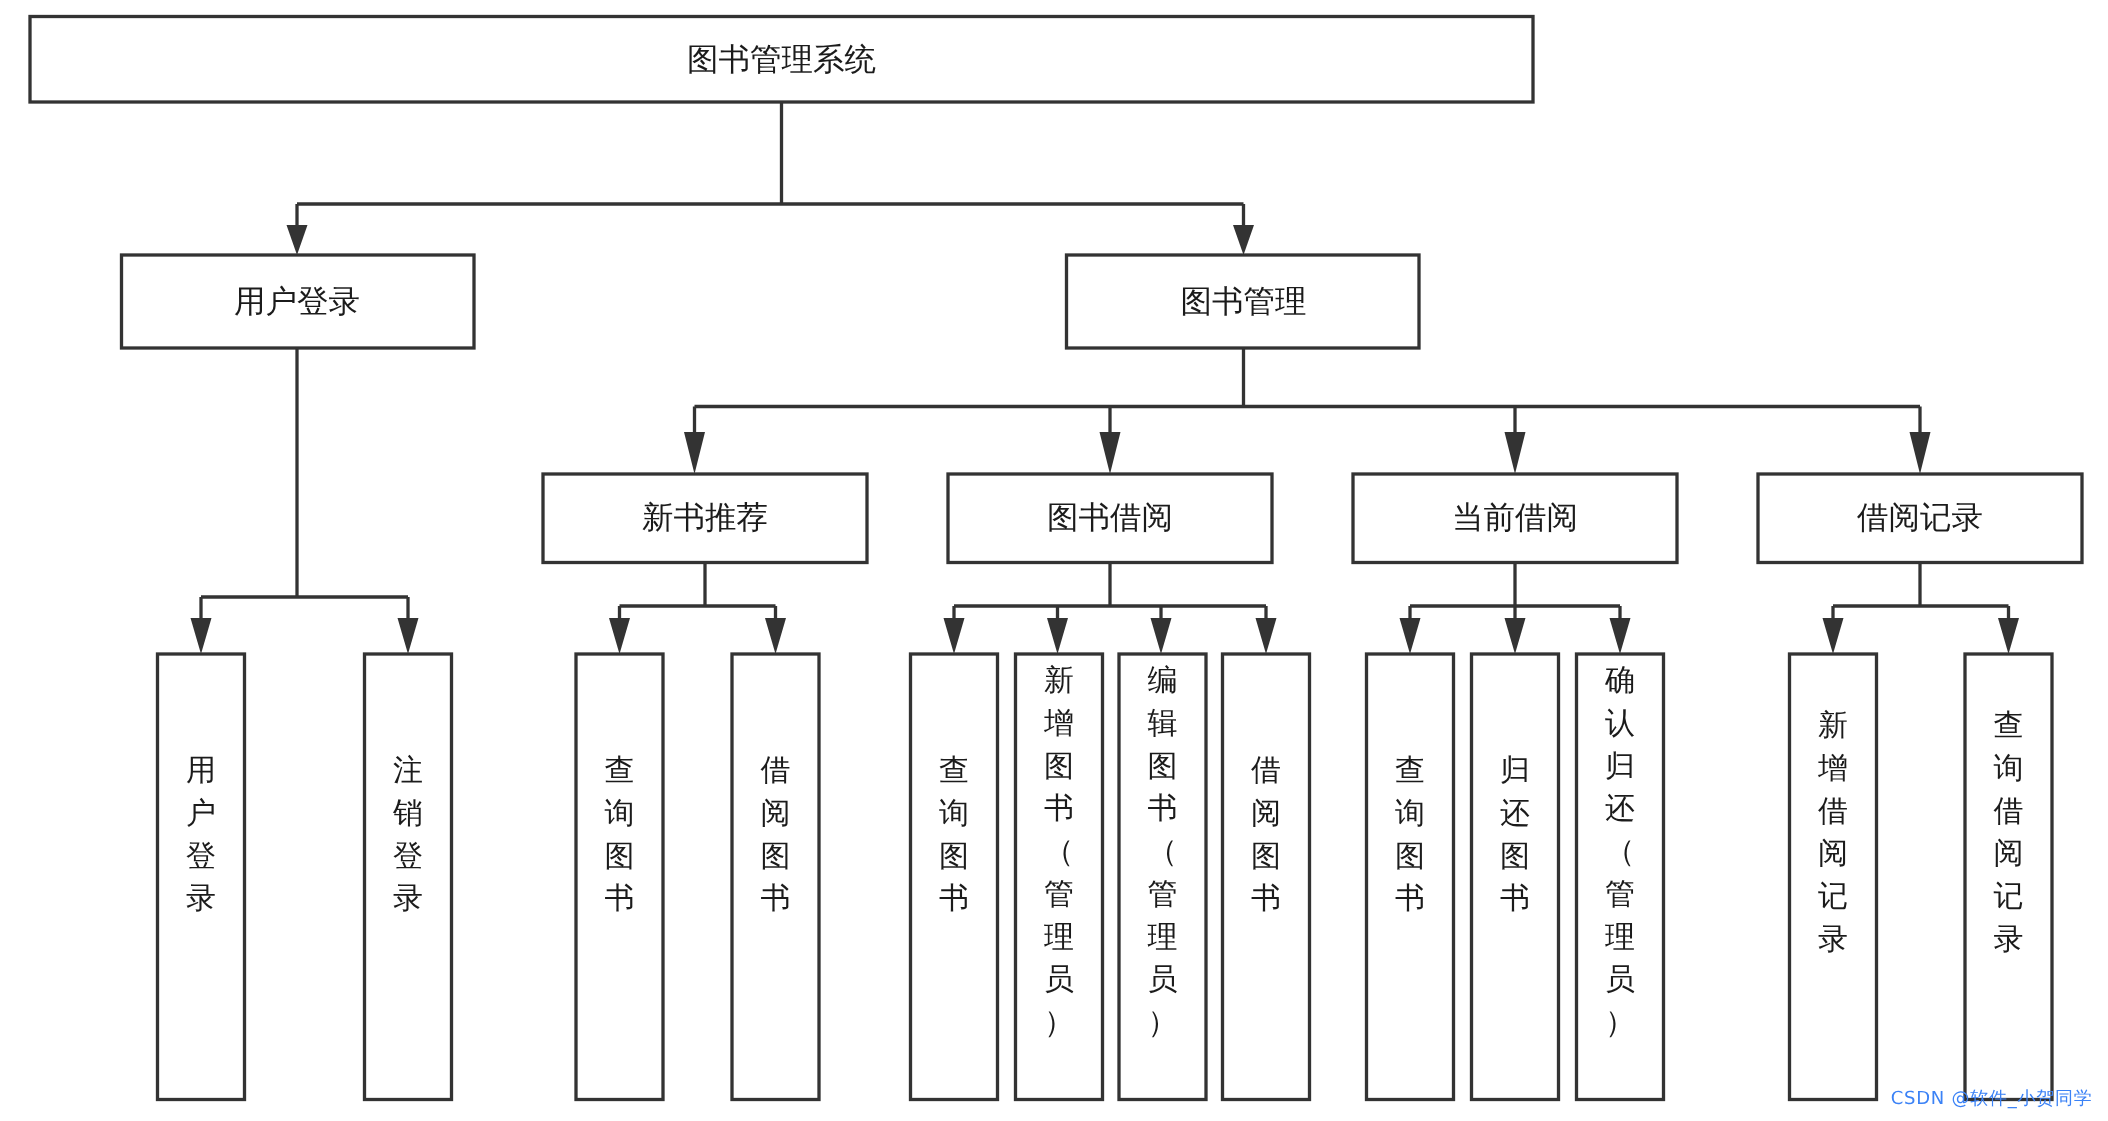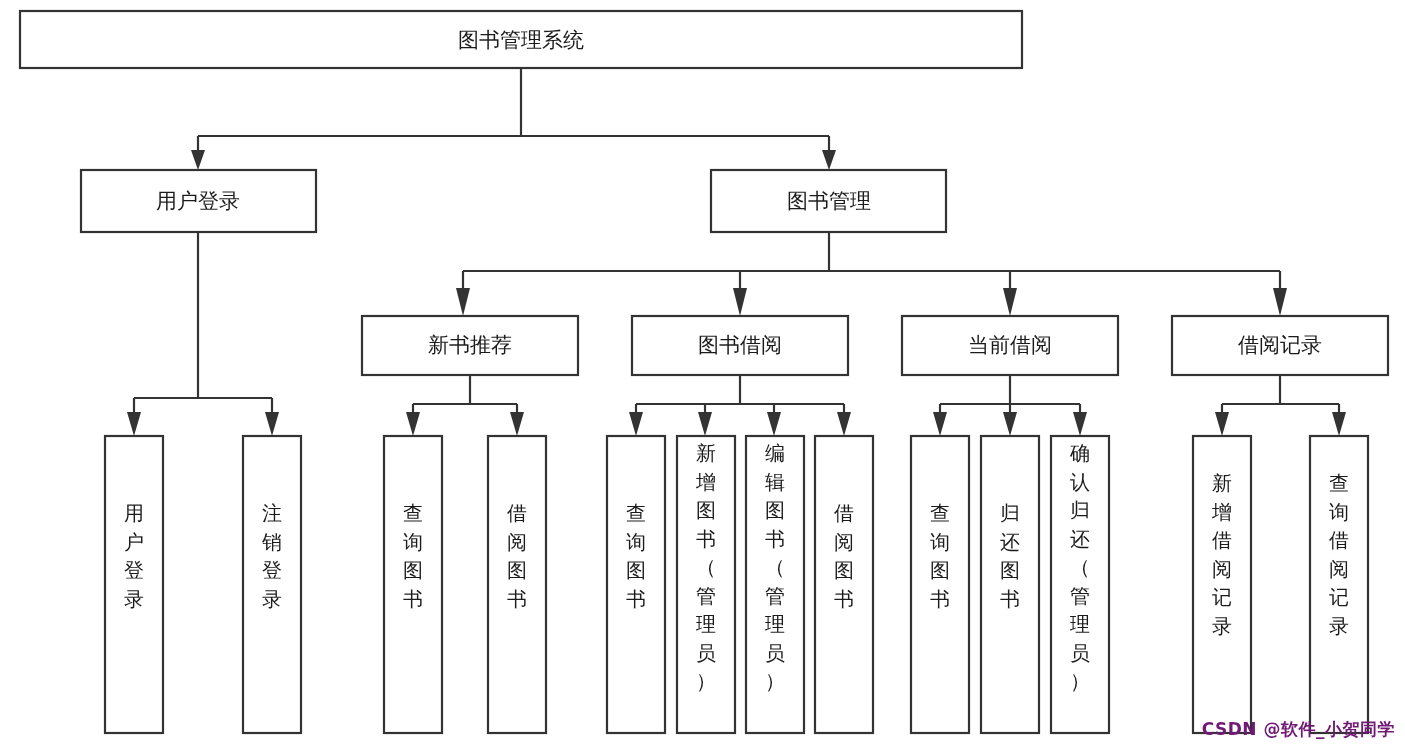--- a/index.html
+++ b/index.html
@@ -55,26 +55,25 @@
     font-family: "DejaVu Sans", "Liberation Sans", sans-serif;
     font-size: 20px;
     fill: #1b1b1b;
     text-anchor: middle;
   }
   .watermark-text {
     position: absolute;
     right: 10px;
     bottom: 6px;
     font-family: "DejaVu Sans", "Liberation Sans", sans-serif;
-    font-size: 17px;
-    color: #701a75;
+    font-size: 12px;
+    color: #3b82f6;
     letter-spacing: 0.5px;
     white-space: nowrap;
     user-select: none;
-    font-weight: bold;
   }
 </style>
 </head>
 <body>
 
 <div id="diagram-root">
 
   <svg id="flow-svg" viewBox="0 0 1405 747" xmlns="http://www.w3.org/2000/svg">
 
     <g>

